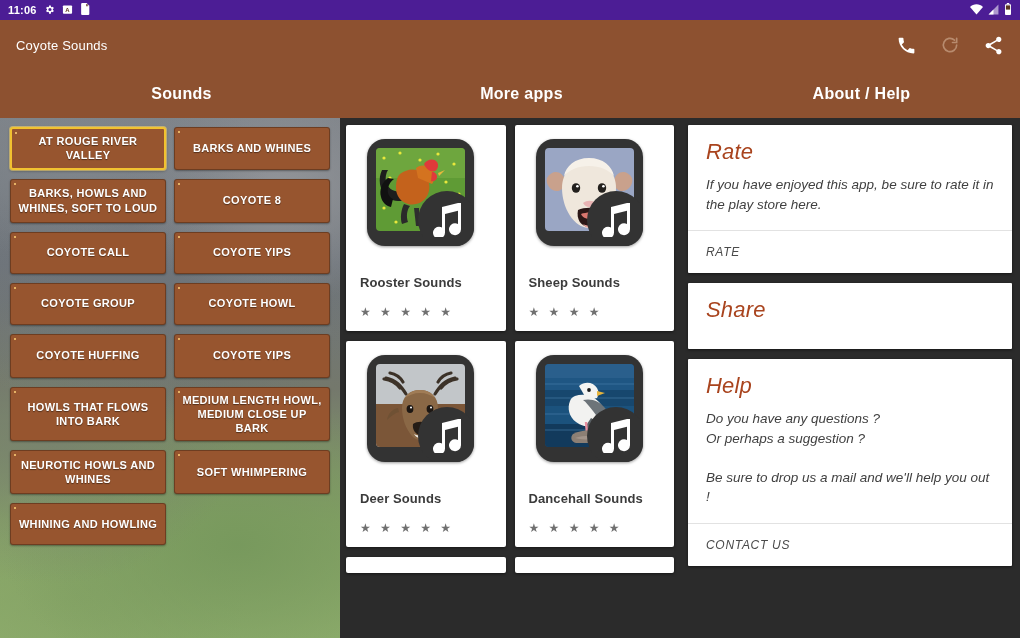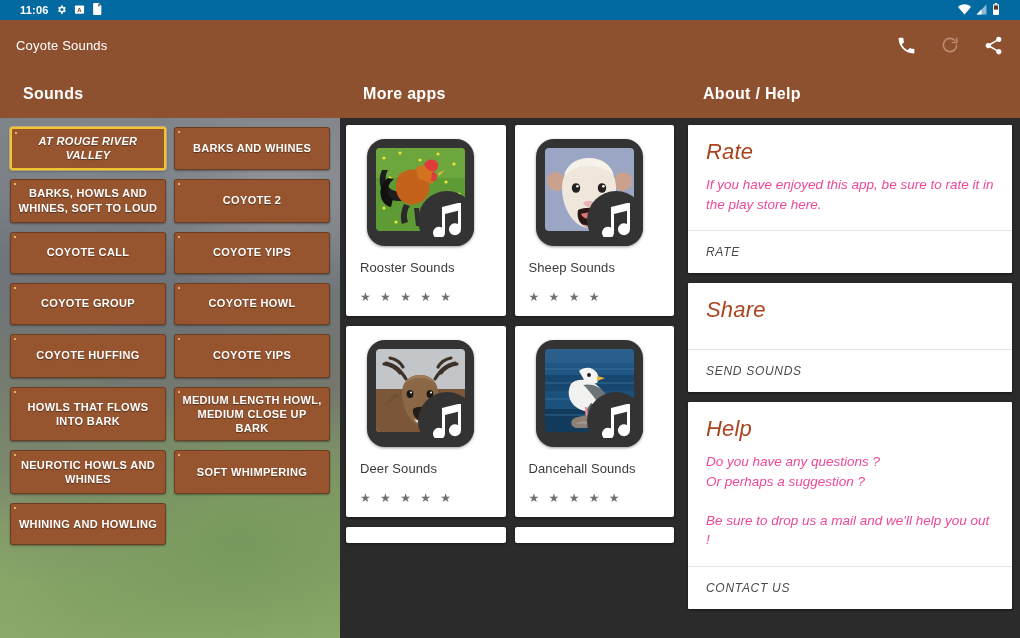--- a/index.html
+++ b/index.html
@@ -5,23 +5,23 @@
   * { box-sizing: border-box; margin: 0; padding: 0; }
   html, body {
     width: 1020px; height: 638px;
     background: #2b2b2b;
     font-family: "Liberation Sans", sans-serif;
     overflow: hidden;
   }
 
   
   .statusbar {
-    height: 20px; background: #0369a1;
+    height: 20px; background: #4c1d95;
     display: flex; align-items: center;
-    padding: 0 20px; color: #ffffff;
+    padding: 0 8px; color: #ffffff;
     font-size: 11px; font-weight: bold;
   }
   .statusbar .clock { letter-spacing: 0.2px; }
   .statusbar .sb-left { display: flex; align-items: center; gap: 7px; }
   .statusbar .sb-right { margin-left: auto; display: flex; align-items: center; gap: 5px; }
   .sb-ico { display: inline-block; line-height: 1; }
 
   
   .appbar {
     height: 50px; background: #8d5130;
@@ -34,21 +34,21 @@
   .appbar .actions { margin-left: auto; display: flex; align-items: center; gap: 23px; }
   .appbar .actions svg { display: block; }
 
   
   .tabbar {
     height: 48px; background: #8d5130;
     display: flex; align-items: stretch;
     position: relative;
   }
   .tab {
-    flex: 1; display: flex; align-items: center; 
+    flex: 1; display: flex; align-items: center; justify-content: center;
     color: #ffffff; font-size: 16px; font-weight: bold; letter-spacing: 0.3px; padding-left: 23px;
   }
   .tab-indicator {
     position: absolute; bottom: 0; left: 0;
     width: 33.33%; height: 3px; background: #8d5130;
   }
 
   
   .content {
     height: 520px; display: flex; background: #2b2b2b;
@@ -89,21 +89,20 @@
     position: relative;
   }
   .sound-btn::before {
     content: ""; position: absolute; left: 3px; top: 3px;
     width: 2px; height: 2px; background: rgba(255,210,120,0.75);
   }
   .sound-btn.tall { min-height: 44px; }
   .sound-btn.selected {
     border: 2px solid #f2c230;
     box-shadow: 0 0 0 1px rgba(255,220,110,0.55), 0 1px 3px rgba(0,0,0,0.4);
-    font-style: italic;
   }
 
   
   .col-apps {
     width: 340px; padding: 7px 6px;
     overflow: hidden; background: #2b2b2b;
   }
   .app-grid {
     display: grid; grid-template-columns: 1fr 1fr; gap: 10px 9px;
   }
@@ -124,22 +123,22 @@
     width: 89px; height: 83px; border-radius: 4px; overflow: hidden;
   }
   .note-badge {
     position: absolute; right: -2px; bottom: -3px;
     width: 58px; height: 58px; border-radius: 50%;
     background: #333333;
     display: flex; align-items: center; justify-content: center;
   }
   .note-badge svg { display: block; }
   .app-name {
-    margin: 14px 0 0 2px;
-    font-size: 13px; color: #3b3b3b; letter-spacing: 0.1px;
+    margin: 29px 0 0 2px;
+    font-size: 13px; color: #3b3b3b; letter-spacing: 0.1px; font-weight: bold;
   }
   .app-stars {
     margin: 15px 0 0 2px;
     color: #707070; font-size: 12px; letter-spacing: 3px;
   }
   .app-card.partial { padding-bottom: 0; height: 16px; overflow: hidden; }
 
   
   .col-about {
     flex: 1; padding: 7px 8px 0 8px; overflow: hidden; background: #2b2b2b; font-style: italic;
@@ -148,21 +147,21 @@
     background: #ffffff; border-radius: 1px;
     margin-bottom: 10px;
     box-shadow: 0 1px 3px rgba(0,0,0,0.5);
   }
   .about-body { padding: 14px 18px 16px 18px; }
   .about-title {
     color: #a9441e; font-size: 22px; font-weight: normal;
     margin-bottom: 10px; letter-spacing: 0.2px;
   }
   .about-text {
-    color: #ec4899; font-size: 13.5px; line-height: 1.45;
+    color: #404040; font-size: 13.5px; line-height: 1.45;
     white-space: pre-line;
   }
   .about-action {
     border-top: 1px solid #e2e2e2;
     padding: 14px 18px;
     color: #4a4a4a; font-size: 12px; letter-spacing: 0.7px;
   }
 </style>
 </head>
 <body>
@@ -253,21 +252,21 @@
       <div class="sound-btn selected">
           <span>AT ROUGE RIVER VALLEY</span>
         </div>
       <div class="sound-btn">
           <span>BARKS AND WHINES</span>
         </div>
       <div class="sound-btn tall">
           <span>BARKS, HOWLS AND WHINES, SOFT TO LOUD</span>
         </div>
       <div class="sound-btn tall">
-          <span>COYOTE 2</span>
+          <span>COYOTE 8</span>
         </div>
       <div class="sound-btn">
           <span>COYOTE CALL</span>
         </div>
       <div class="sound-btn">
           <span>COYOTE YIPS</span>
         </div>
       <div class="sound-btn">
           <span>COYOTE GROUP</span>
         </div>
@@ -455,21 +454,20 @@
         <div class="about-title">Rate</div>
         <div class="about-text">If you have enjoyed this app, be sure to rate it in the play store here.</div>
       </div>
       <div class="about-action">RATE</div>
     </div>
 
     <div class="about-card">
       <div class="about-body">
         <div class="about-title">Share</div>
       </div>
-      <div class="about-action">SEND SOUNDS</div>
     </div>
 
     <div class="about-card">
       <div class="about-body">
         <div class="about-title">Help</div>
         <div class="about-text">Do you have any questions ?
 Or perhaps a suggestion ?
 
 Be sure to drop us a mail and we'll help you out !</div>
       </div>

